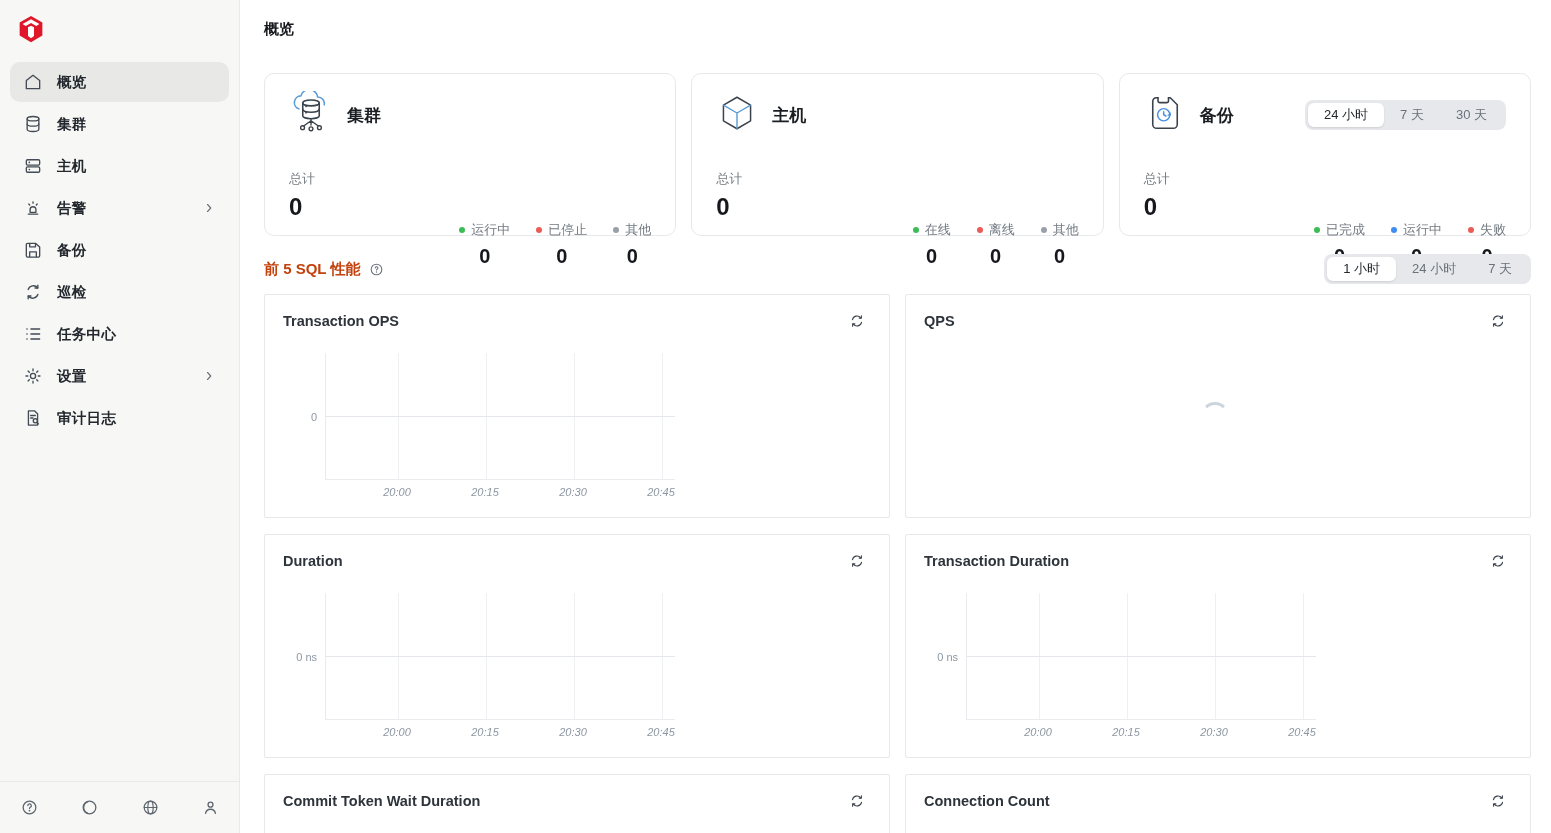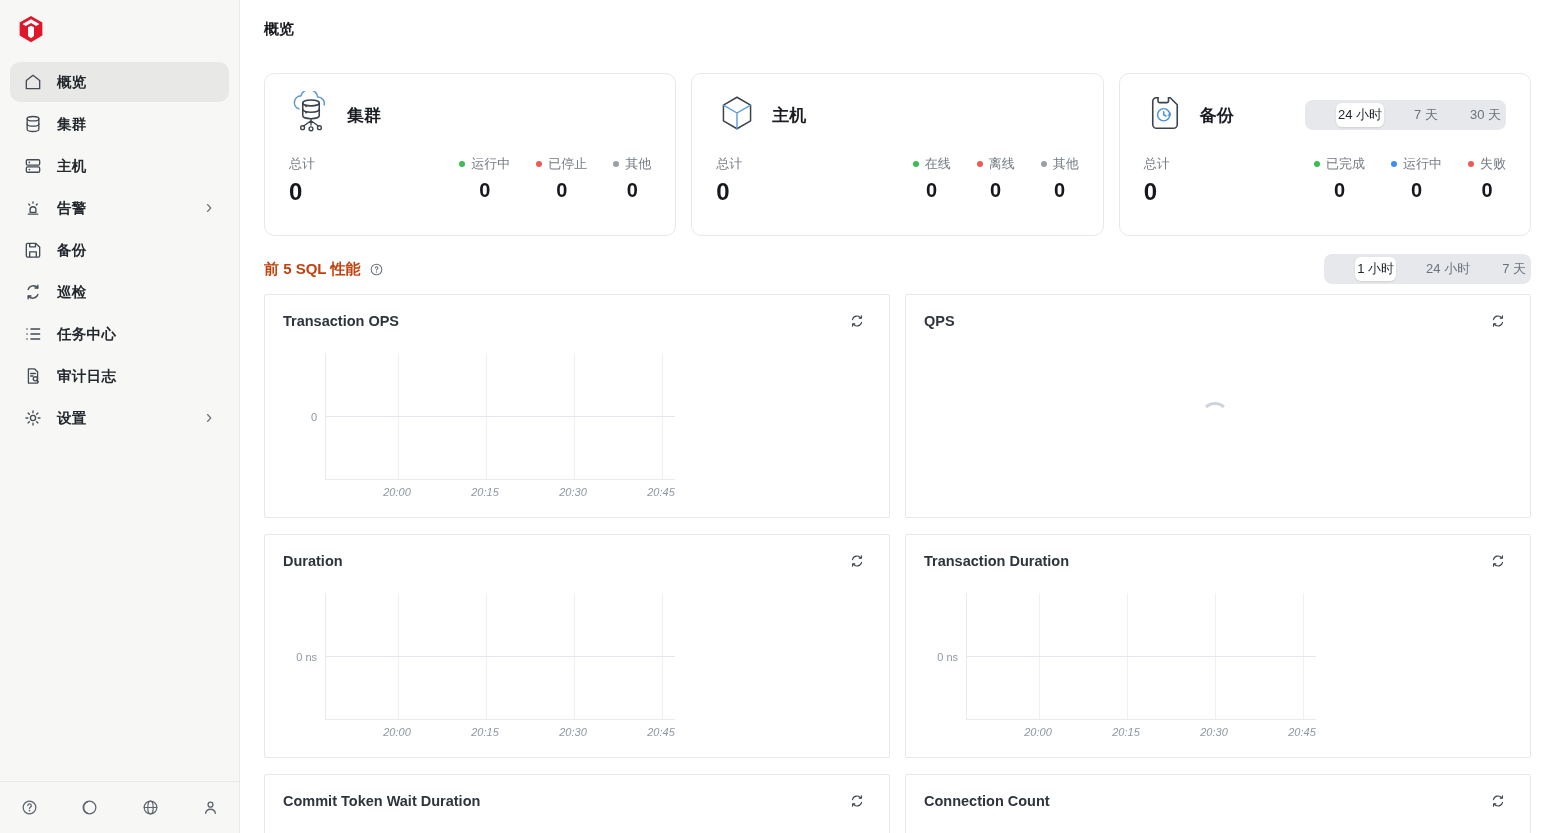--- a/index.html
+++ b/index.html
@@ -24,33 +24,33 @@
   .foot-ic { width:19px; height:19px; color:#5d656e; cursor:pointer; display:flex; }
 
   
   .main { flex:1; height:100%; padding:0 20px 0 24px; overflow:hidden; background:#fff; }
   .page-title { margin-top:20px; font-size:15px; font-weight:700; color:#16181d; }
 
   .cards-row { margin-top:34px; display:grid; grid-template-columns:repeat(3,1fr); gap:15px; }
   .sum-card { height:163px; border:1px solid #e7e8ea; border-radius:10px; padding:18px 24px; background:#fff; }
   .sum-head { display:flex; align-items:center; gap:14px; height:46px; }
   .sum-title { font-size:17px; font-weight:700; color:#1a1d21; }
-  .sum-body { display:flex; align-items:flex-start; margin-top:17px; }
+  .sum-body { display:flex; align-items:flex-start; margin-top:32px;flex-direction:column; }
   .total-label { font-size:13px; color:#737a82; }
   .total-value { margin-top:5px; font-size:24px; font-weight:700; color:#16181d; }
   .stats { margin-left:auto; display:flex; gap:26px; }
   .stat { text-align:center; }
   .stat-top { display:flex; align-items:center; gap:6px; font-size:13px; color:#737a82;text-align:center; }
   .dot { width:6px; height:6px; border-radius:50%; display:inline-block; }
   .c-green{background:#3cbc54;} .c-red{background:#ec5b56;} .c-gray{background:#99a0a8;} .c-blue{background:#3f8cf3;}
   .stat-value { margin-top:6px; font-size:20px; font-weight:700; color:#16181d; }
 
   .seg { display:inline-flex; align-items:center; background:#e6e8eb; border-radius:8px;
     padding:3px; font-size:13px; color:#6a727b; }
-  .seg .opt { padding:3px 2px; border-radius:6px; cursor:pointer; white-space:nowrap;margin-left:28px; }
+  .seg .opt { padding:3px 16px; border-radius:6px; cursor:pointer; white-space:nowrap; }
   .seg .opt.sel { background:#fff; color:#23282e; box-shadow:0 1px 2px rgba(0,0,0,.10); }
 
   .section-row { margin-top:18px; height:30px; display:flex; align-items:center; }
   .section-title { font-size:15px; font-weight:700; color:#c2410c; }
   .info-ic { width:15px; height:15px; margin-left:9px; color:#6a727b; display:flex; cursor:pointer; }
   .section-row .seg { margin-left:auto; }
 
   .charts-grid { margin-top:10px; display:grid; grid-template-columns:repeat(2,1fr);
     gap:16px 15px; }
   .chart-card { height:224px; border:1px solid #e7e8ea; border-radius:2px;
@@ -157,42 +157,42 @@
               <path d="M9.5 6h10.5M9.5 12h10.5M9.5 18h10.5"></path>
               <circle cx="4.8" cy="6" r="1" fill="currentColor" stroke="none"></circle>
               <circle cx="4.8" cy="12" r="1" fill="currentColor" stroke="none"></circle>
               <circle cx="4.8" cy="18" r="1" fill="currentColor" stroke="none"></circle>
             </svg>
         </span>
         <span class="nav-label">任务中心</span>
       </div>
       <div class="nav-item">
         <span class="nav-ic">
+          <svg viewBox="0 0 24 24" width="20" height="20" fill="none" stroke="currentColor" stroke-width="1.6" stroke-linecap="round">
+              <circle cx="12" cy="12" r="3.1"></circle>
+              <path d="M12 3.6v2.1M12 18.3v2.1M3.6 12h2.1M18.3 12h2.1M6.1 6.1l1.5 1.5M16.4 16.4l1.5 1.5M17.9 6.1l-1.5 1.5M7.6 16.4l-1.5 1.5"></path>
+            </svg>
+        </span>
+        <span class="nav-label">设置</span>
+        <span class="nav-chevron">
+          <svg viewBox="0 0 24 24" width="14" height="14" fill="none" stroke="currentColor" stroke-width="2" stroke-linecap="round" stroke-linejoin="round">
+              <path d="M9.5 6 15 12l-5.5 6"></path>
+            </svg>
+        </span>
+      </div>
+      <div class="nav-item">
+        <span class="nav-ic">
           <svg viewBox="0 0 24 24" width="20" height="20" fill="none" stroke="currentColor" stroke-width="1.6" stroke-linecap="round" stroke-linejoin="round">
               <path d="M6.5 3.5H14l3.5 3.5v13.5h-11Z"></path>
               <path d="M9.2 9h5.6M9.2 12h2.8"></path>
               <circle cx="14.8" cy="15.4" r="2.5"></circle>
               <path d="M16.7 17.3l1.8 1.8"></path>
             </svg>
         </span>
         <span class="nav-label">审计日志</span>
-      </div>
-      <div class="nav-item">
-        <span class="nav-ic">
-          <svg viewBox="0 0 24 24" width="20" height="20" fill="none" stroke="currentColor" stroke-width="1.6" stroke-linecap="round">
-              <circle cx="12" cy="12" r="3.1"></circle>
-              <path d="M12 3.6v2.1M12 18.3v2.1M3.6 12h2.1M18.3 12h2.1M6.1 6.1l1.5 1.5M16.4 16.4l1.5 1.5M17.9 6.1l-1.5 1.5M7.6 16.4l-1.5 1.5"></path>
-            </svg>
-        </span>
-        <span class="nav-label">设置</span>
-        <span class="nav-chevron">
-          <svg viewBox="0 0 24 24" width="14" height="14" fill="none" stroke="currentColor" stroke-width="2" stroke-linecap="round" stroke-linejoin="round">
-              <path d="M9.5 6 15 12l-5.5 6"></path>
-            </svg>
-        </span>
       </div>
     </nav>
 
     <div class="side-footer">
       <span class="foot-ic">
         <svg viewBox="0 0 24 24" width="19" height="19" fill="none" stroke="currentColor" stroke-width="1.6" stroke-linecap="round">
             <circle cx="12" cy="12" r="8"></circle>
             <path d="M9.9 9.6a2.2 2.2 0 1 1 3.2 2c-.7.4-1.1.8-1.1 1.6"></path>
             <path d="M12 15.9h.01" stroke-width="2.2"></path>
           </svg>

